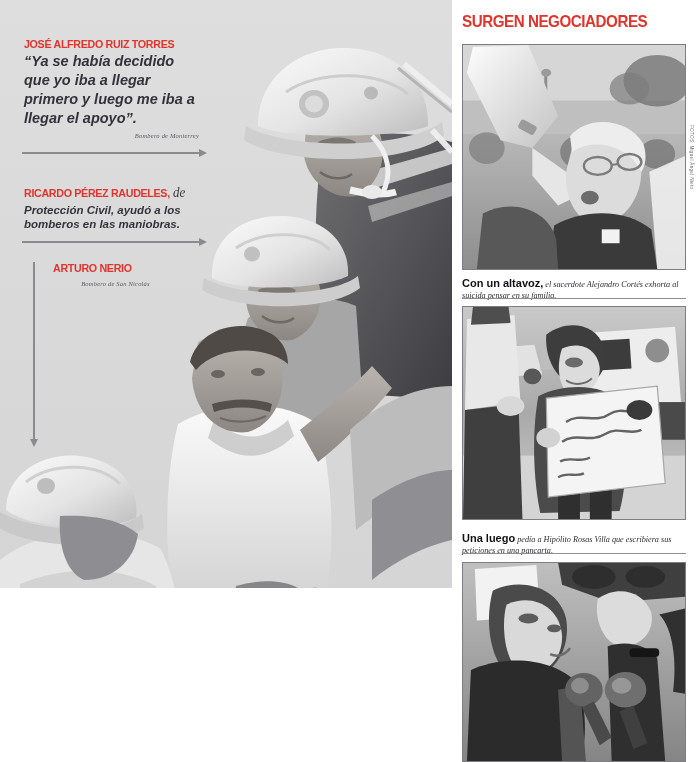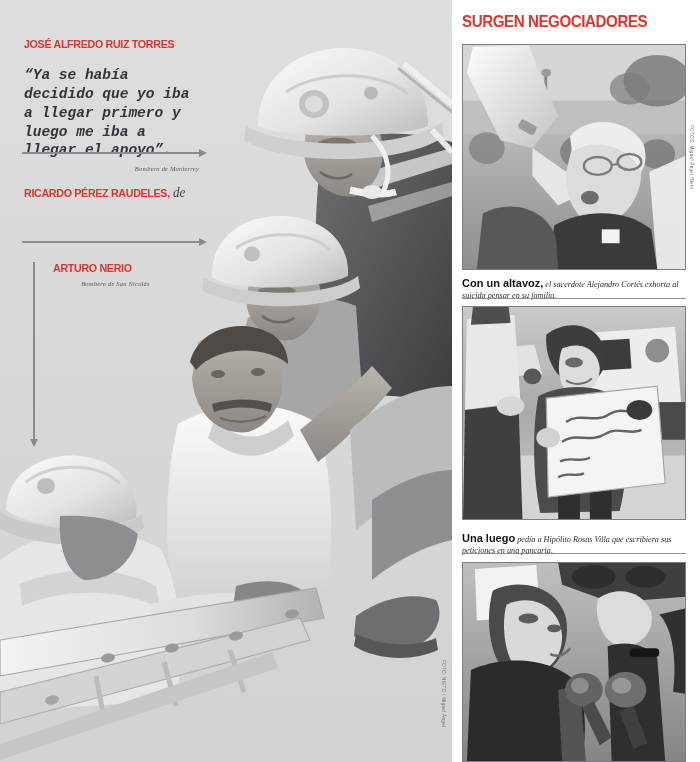--- a/index.html
+++ b/index.html
@@ -7,21 +7,21 @@
     width: 700px; height: 762px;
     background: #ffffff;
     font-family: "Liberation Serif", serif;
     overflow: hidden;
   }
   .page { position: relative; width: 700px; height: 762px; background: #fff; }
 
   
   .left-col {
     position: absolute; left: 0; top: 0;
-    width: 452px; height: 762px;
+    width: 452px; height: 588px;
     background: #bef264;
     overflow: hidden;
   }
   .left-col::before {
     content: ""; position: absolute; left: 6px; top: 12px;
     width: 1.5px; height: 745px; background: #b4b4b4;
   }
 
   
   .main-photo {
@@ -50,25 +50,25 @@
   .q-name .role {
     font-family: "Liberation Serif", serif;
     font-weight: normal;
     font-style: italic;
     font-size: 14px;
     color: #3a3a44;
     letter-spacing: 0;
     text-transform: none;
   }
   .q-text {
-    font-family: Liberation Mono, monospace;
+    font-family: Liberation Sans, sans-serif;
     font-style: italic;
     font-weight: bold;
     color: #33333c;
-    margin-top: 16px;
+    margin-top: 2px;
   }
   .q1 .q-text { font-size: 14.5px; line-height: 1.30; }
   .q2 .q-text { font-size: 11.5px; line-height: 1.27; font-weight: bold; }
   .q3 .q-text { font-size: 14px;  line-height: 1.33; }
   .q-src {
     font-family: "Liberation Serif", serif;
     font-style: italic;
     font-size: 6.5px;
     color: #5a5a60;
     text-align: right;
@@ -327,20 +327,21 @@
       <div class="q-src">Bombero de Monterrey</div>
     </div>
 
     <div class="arrow-h a1">
       <span class="shaft"></span>
       <span class="head"></span>
     </div>
 
     <div class="quote-block q2">
       <div class="q-name"><span>RICARDO PÉREZ RAUDELES,</span><span class="role"> de</span></div>
+      <div class="q-text">Protección Civil, ayudó a los bomberos en las maniobras.</div>
     </div>
 
     <div class="arrow-h a2">
       <span class="shaft"></span>
       <span class="head"></span>
     </div>
 
     <div class="arrow-v">
       <span class="shaft"></span>
       <span class="head"></span>

